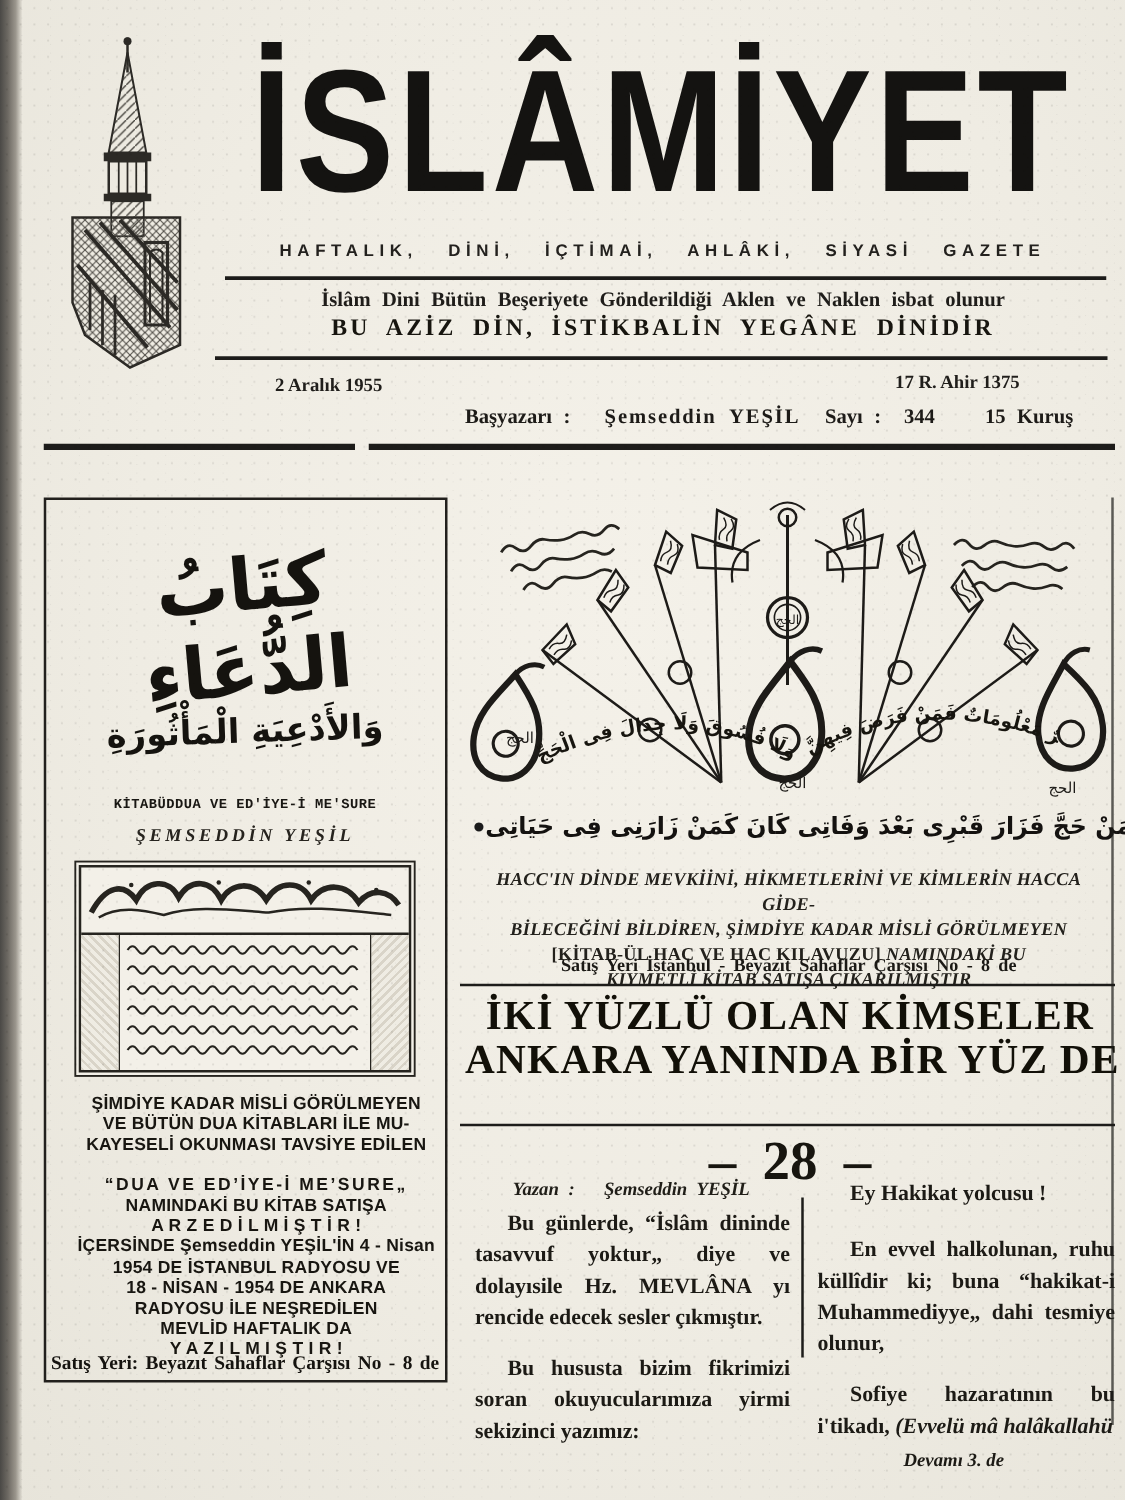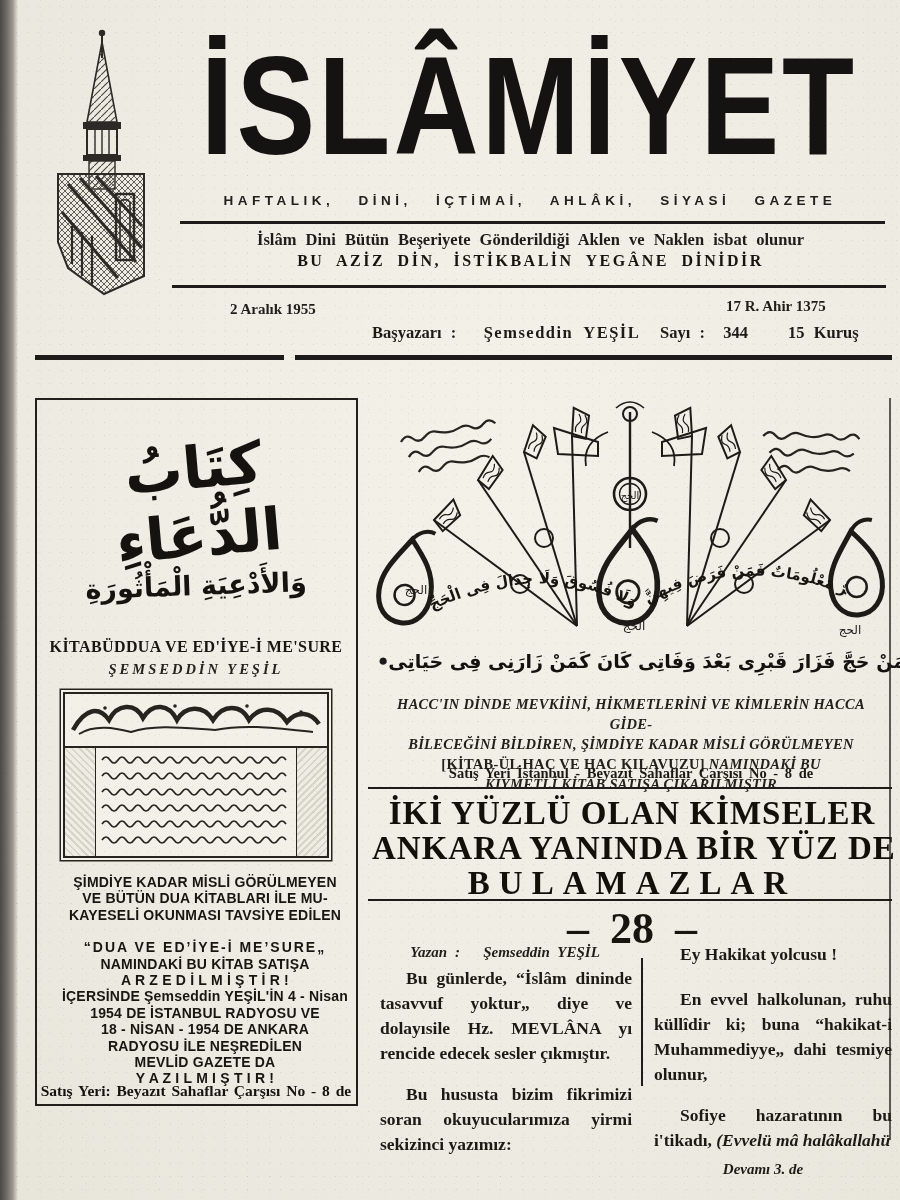--- a/index.html
+++ b/index.html
@@ -34,31 +34,31 @@
     font-family:"Liberation Sans", sans-serif;
     font-weight:bold;font-size:118px;letter-spacing:3px;line-height:1;
     transform:scaleY(1.18);transform-origin:top center;
     color:#141311;white-space:nowrap;text-align:center;
   }
   .subtitle{
     font-family:"Liberation Sans", sans-serif;font-weight:bold;
     font-size:13.5px;letter-spacing:4.5px;word-spacing:16px;color:#23211e;text-align:center;
   }
   .motto1{font-weight:bold;font-size:16.5px;word-spacing:5px;color:#1f1d1a;}
-  .motto2{font-weight:bold;font-size:16px;letter-spacing:2.5px;word-spacing:6px;color:#17150f;}
-  .dateline{font-weight:bold;font-size:15px;color:#201e1b;margin-left:10px;}
+  .motto2{font-weight:bold;font-size:19px;letter-spacing:2.5px;word-spacing:6px;color:#17150f;}
+  .dateline{font-weight:bold;font-size:15px;color:#201e1b;}
   .editorline{font-weight:bold;font-size:16.5px;color:#1d1b18;word-spacing:5px;}
   .adbox{
     left:35px;top:398px;width:323px;height:708px;
     border:2.5px solid #22201d;box-sizing:border-box;
   }
   .arab{font-family:"DejaVu Sans", sans-serif;direction:rtl;unicode-bidi:isolate;}
   .callig-title{font-size:58px;font-weight:bold;color:#15130f;transform:rotate(-5deg);}
   .callig-sub{font-size:27px;font-weight:bold;color:#15130f;transform:rotate(-2deg);}
-  .booktitle{font-family:Liberation Serif, serif;font-weight:bold;font-size:16px;letter-spacing:.4px;color:#191713;}
+  .booktitle{font-family:Liberation Mono, monospace;font-weight:bold;font-size:11px;letter-spacing:.4px;color:#191713;}
   .author{font-style:italic;font-weight:bold;font-size:14.5px;letter-spacing:3px;color:#26231e;}
   .panel{
     border:2px solid #26241f;box-sizing:border-box;background:#f3f0e8;
     box-shadow:0 0 0 2px #f3f0e8, 0 0 0 3.5px #26241f;
   }
   .panel-head{border-bottom:2px solid #26241f;}
   .ad-line{
     font-family:"Liberation Sans", sans-serif;font-weight:bold;
     font-size:14px;line-height:16.4px;letter-spacing:.2px;color:#181611;white-space:nowrap;
   }
@@ -172,21 +172,21 @@
       <div class="ad-line">ŞİMDİYE KADAR MİSLİ GÖRÜLMEYEN</div>
       <div class="ad-line">VE BÜTÜN DUA KİTABLARI İLE MU-</div>
       <div class="ad-line">KAYESELİ OKUNMASI TAVSİYE EDİLEN</div>
       <div class="ad-line" style="letter-spacing:2px;margin-top:16px;">“DUA VE ED’İYE-İ ME’SURE„</div>
       <div class="ad-line">NAMINDAKİ BU KİTAB SATIŞA</div>
       <div class="ad-line">A R Z E D İ L M İ Ş T İ R !</div>
       <div class="ad-line">İÇERSİNDE Şemseddin YEŞİL'İN 4 - Nisan</div>
       <div class="ad-line">1954 DE İSTANBUL RADYOSU VE</div>
       <div class="ad-line">18 - NİSAN - 1954 DE ANKARA</div>
       <div class="ad-line">RADYOSU İLE NEŞREDİLEN</div>
-      <div class="ad-line">MEVLİD GAZETE DA</div>
+      <div class="ad-line">MEVLİD HAFTALIK DA</div>
       <div class="ad-line">Y A Z I L M I Ş T I R !</div>
     </div>
     <div class="abs ad-footer center" style="left:0;top:682px;width:318px;">Satış Yeri: Beyazıt Sahaflar Çarşısı No - 8 de</div>
   </div>
 
   <div class="abs" style="left:372px;top:398px;width:520px;height:248px;">
     <svg width="520" height="248" viewBox="0 0 520 248" style="font-family:'DejaVu Sans',sans-serif;">
       <defs>
         <g id="tearG">
           <path d="M26 10 C40 26 52 40 52 62 C52 82 40 94 26 94 C10 94 0 82 0 64 C0 44 14 28 26 10 Z" fill="none" stroke="#1d1b18" stroke-width="5"></path>
@@ -283,21 +283,20 @@
     <div class="caption"><span class="caption-bold">[KİTAB-ÜL HAC VE HAC KILAVUZU]</span><span> NAMINDAKİ BU</span></div>
     <div class="caption">KIYMETLİ KİTAB SATIŞA ÇIKARILMIŞTIR</div>
   </div>
   <div class="abs salesline center" style="left:376px;top:765px;width:510px;">Satış Yeri   İstanbul - Beyazıt Sahaflar Çarşısı No - 8 de</div>
 
   <div class="abs rule" style="left:368px;top:787px;width:524px;height:2px;"></div>
 
   <div class="abs center" style="left:372px;top:796px;width:520px;">
     <div class="headline">İKİ YÜZLÜ OLAN KİMSELER</div>
     <div class="headline">ANKARA YANINDA BİR YÜZ DE</div>
-    <div class="headline headline3">BULAMAZLAR</div>
   </div>
 
   <div class="abs rule" style="left:368px;top:899px;width:524px;height:2px;"></div>
 
   <div class="abs partnum center" style="left:372px;top:903px;width:520px;">– 28 –</div>
 
   <div class="abs byline center" style="left:380px;top:944px;width:250px;">
     <span>Yazan :</span>&nbsp;&nbsp;
     <span>Şemseddin YEŞİL</span>
   </div>

